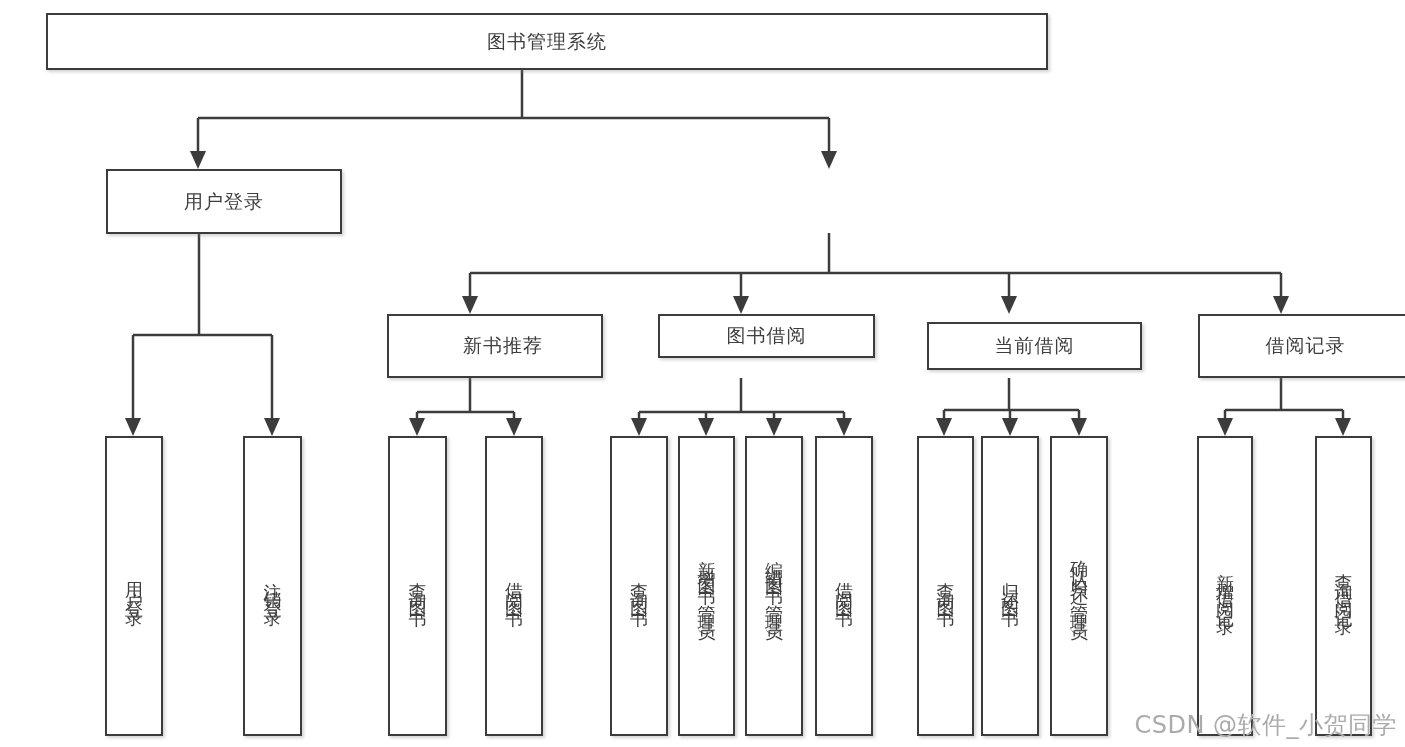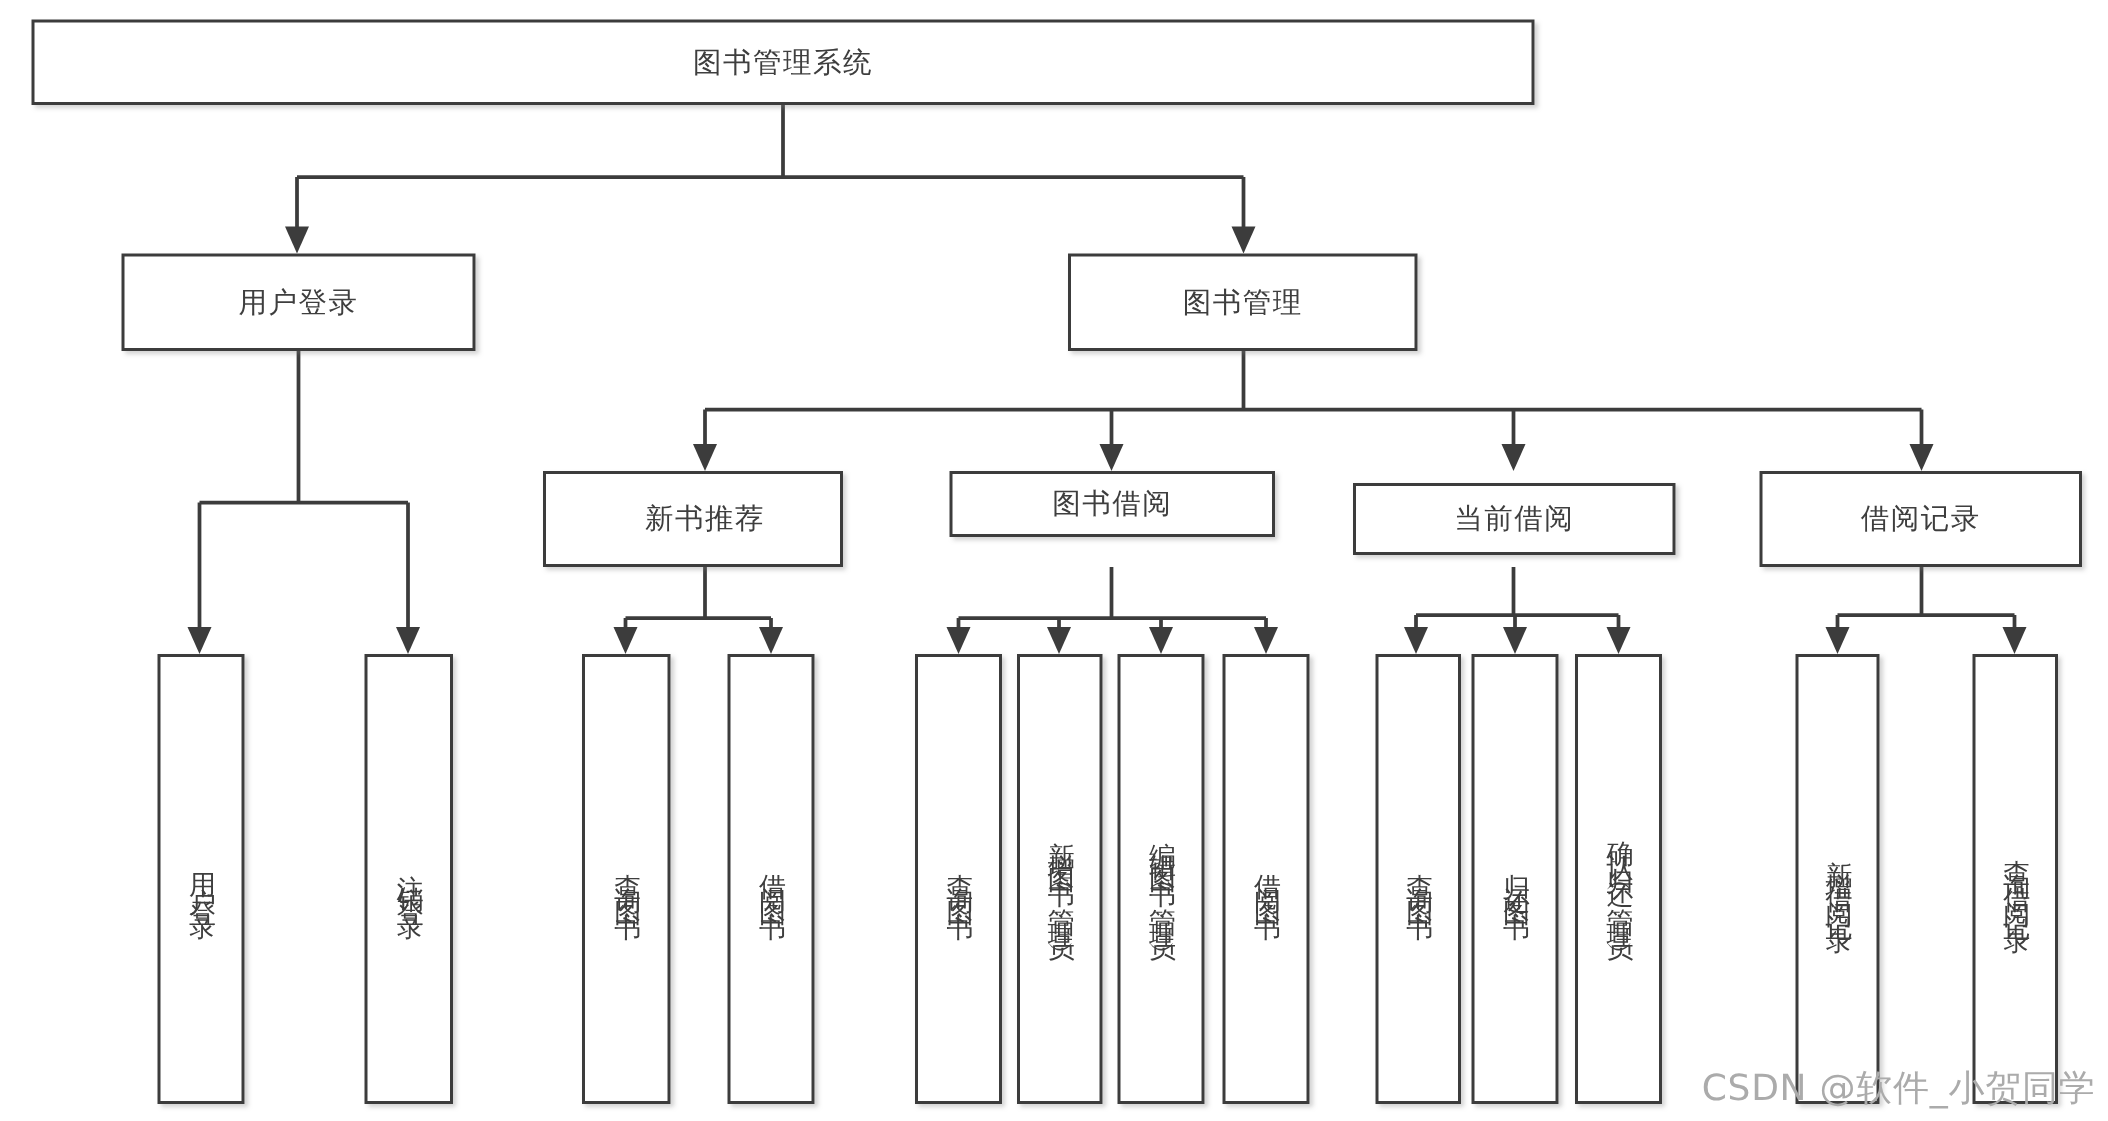--- a/index.html
+++ b/index.html
@@ -12,21 +12,21 @@
   }
   .box{
     position:absolute;
     box-sizing:border-box;
     background:#ffffff;
     border:2.5px solid #3c3c3c;
     color:#3e3e3e;
     display:flex;align-items:center;justify-content:center;
     box-shadow:2px 2px 3px rgba(130,130,130,0.35);
   }
-  .box-h{font-size:19px;letter-spacing:1px;white-space:nowrap;}
+  .box-h{font-size:19px;letter-spacing:1px;white-space:nowrap;margin-left:25px;}
   .box-v{font-size:18px;}
   .box-v .vtext{
     writing-mode:vertical-rl;
     text-orientation:mixed;
     letter-spacing:9px;
     line-height:1;
     white-space:nowrap;
   }
   #connectors{
     position:absolute;left:0;top:0;width:1405px;height:747px;
@@ -101,25 +101,22 @@
       <polygon points="1335,418 1351,418 1343,436" fill="#3c3c3c"></polygon>
     </svg>
 
   <div class="box box-h" style="left:21px;top:13px;width:1002px;height:57px;">
     <span>图书管理系统</span>
   </div>
 
   <div class="box box-h" style="left:81px;top:169px;width:236px;height:65px;">
     <span>用户登录</span>
   </div>
-  <div class="box box-h" style="left:712px;top:169px;width:233px;height:65px;">
-    <span>图书管理</span>
-  </div>
 
-  <div class="box box-h" style="left:362px;top:314px;width:200px;height:64px;padding-left:16px;">
+  <div class="box box-h" style="left:362px;top:314px;width:216px;height:64px;padding-left:16px;">
     <span>新书推荐</span>
   </div>
   <div class="box box-h" style="left:633px;top:314px;width:217px;height:44px;">
     <span>图书借阅</span>
   </div>
   <div class="box box-h" style="left:902px;top:322px;width:215px;height:48px;">
     <span>当前借阅</span>
   </div>
   <div class="box box-h" style="left:1173px;top:314px;width:215px;height:64px;">
     <span>借阅记录</span>

